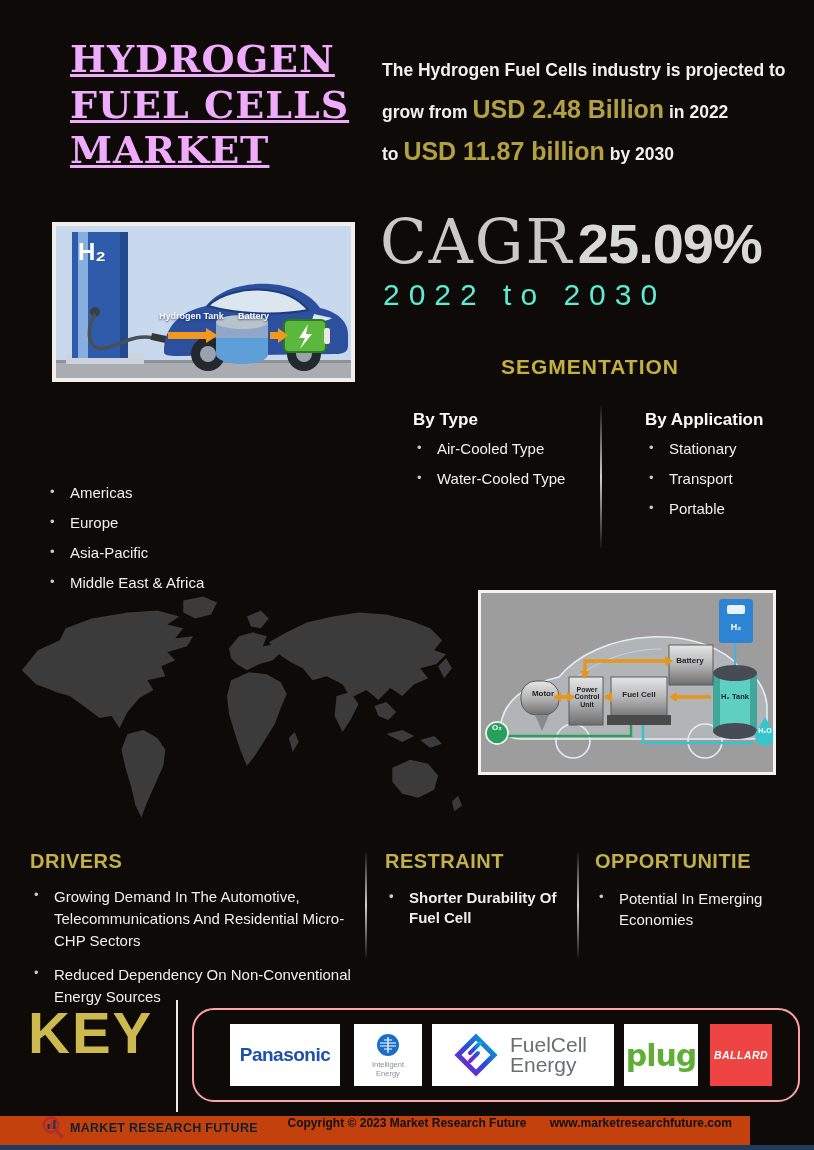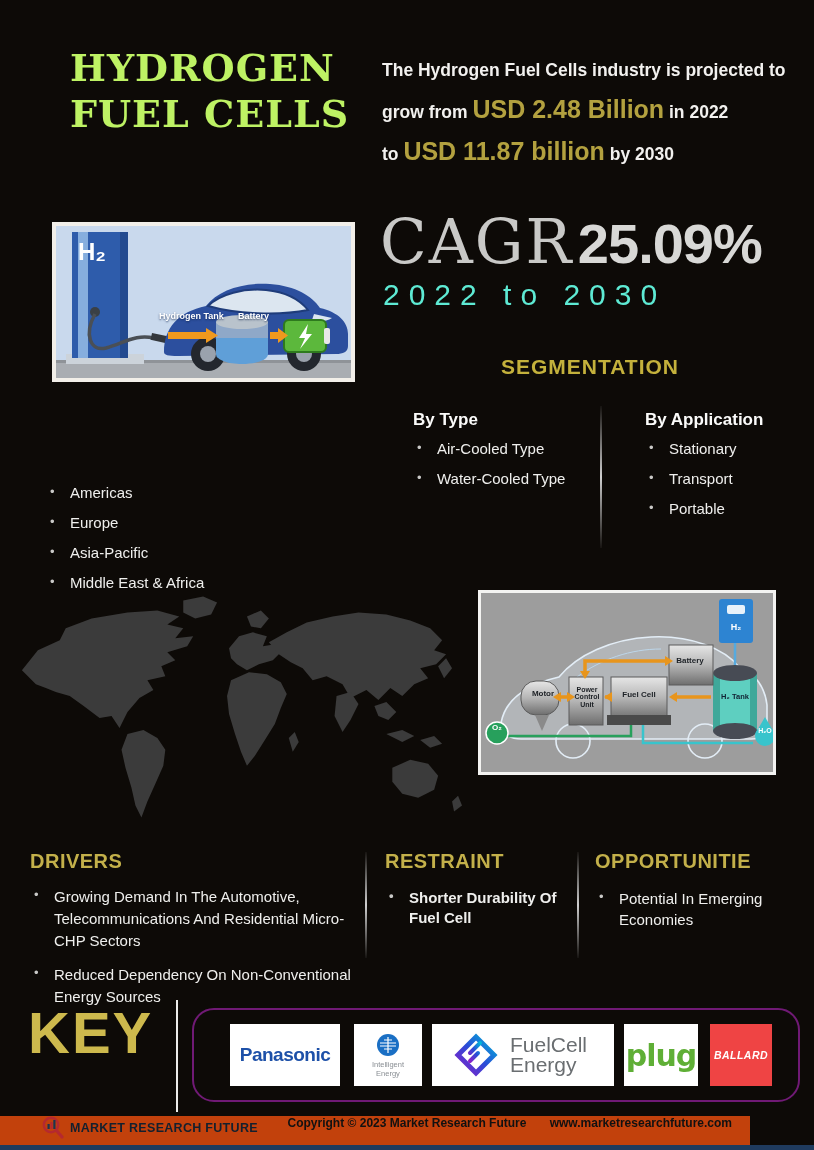--- a/index.html
+++ b/index.html
@@ -4,23 +4,23 @@
 <style>
   * { margin:0; padding:0; box-sizing:border-box; }
   html,body { background:#000; }
   body { font-family:"Liberation Sans", sans-serif; }
   .canvas {
     position:relative; width:814px; height:1150px; margin:0 auto;
     background:#0d0a07; overflow:hidden; color:#f5f4f2;
   }
   
   .main-title {
-    position:absolute; left:70px; top:45px;
+    position:absolute; left:70px; top:36px;
     font-family:"DejaVu Serif", serif; font-weight:bold;
-    font-size:38px; line-height:1.2; color:#bef264; letter-spacing:1px;
+    font-size:38px; line-height:1.2; color:#f0abfc; letter-spacing:1px;text-decoration:underline;
   }
   .projection { position:absolute; left:382px; top:62px; width:420px; }
   .pline { font-size:17.5px; font-weight:bold; color:#f2f1ef; line-height:1.0; margin-bottom:17px; }
   .pline .gold-big { font-size:25px; font-weight:bold; color:#b3a13f; }
   .pline2, .pline3 { display:flex; align-items:baseline; }
   .cagr-row { position:absolute; left:380px; top:206px; white-space:nowrap; }
   .cagr-word { font-family:"DejaVu Serif", serif; font-size:61px; color:#c9c9c7; letter-spacing:2px; }
   .cagr-val  { font-size:56px; font-weight:bold; color:#d8d8d6; letter-spacing:-1px; }
   .cagr-period { position:absolute; left:383px; top:278px; font-size:30px; color:#5eead4; letter-spacing:9px; }
   
@@ -78,21 +78,21 @@
   .opp-list { left:595px; top:888px; width:205px; }
   .opp-list li { font-size:13.5px; line-height:1.4; }
   .f-div1 { left:365px; top:852px; height:106px; }
   .f-div2 { left:577px; top:852px; height:106px; }
   
   .kp-title { position:absolute; left:28px; top:1004px; color:#cdb94d; font-weight:bold; }
   .kp-line1 { font-size:58px; letter-spacing:2px; line-height:1.0; }
   .kp-line2 { font-size:36px; letter-spacing:1px; line-height:1.3; }
   .kp-vline { position:absolute; left:176px; top:1000px; width:2px; height:112px; background:#ececea; }
   .kp-box { position:absolute; left:192px; top:1008px; width:608px; height:94px;
-    border:2px solid #701a75; border-radius:22px; }
+    border:2px solid #fca5a5; border-radius:22px; }
   .logo-card { position:absolute; top:14px; height:62px; background:#ffffff;
     display:flex; align-items:center; justify-content:center; overflow:hidden; }
   .card-panasonic { left:36px; width:110px; }
   .txt-panasonic { color:#1d50a8; font-weight:bold; font-size:19px; letter-spacing:-0.5px; }
   .card-intelligent { left:160px; width:68px; flex-direction:column; }
   .txt-intelligent { color:#8a8f94; font-size:7.5px; text-align:center; line-height:1.2; width:46px; margin-top:3px; }
   .card-fuelcell { left:238px; width:182px; gap:8px; }
   .txt-fuelcell { color:#6a6e71; font-size:21px; line-height:0.95; width:86px; font-family:"Liberation Sans", sans-serif; }
   .card-plug { left:430px; width:74px; }
   .txt-plug { color:#5faf36; font-weight:bold; font-size:30px; font-family:"DejaVu Sans", sans-serif; letter-spacing:-1px; }
@@ -109,20 +109,21 @@
   .bottom-bar { position:absolute; left:0; top:1145px; width:814px; height:5px; background:#1f3b5e; }
 </style>
 </head>
 <body>
 
 <div class="canvas">
 
   <div class="main-title">
     <div>HYDROGEN</div>
     <div>FUEL CELLS</div>
+    <div>MARKET</div>
   </div>
 
   <div class="projection">
     <div class="pline">The Hydrogen Fuel Cells industry is projected to</div>
     <div class="pline pline2">
       <span>grow from&nbsp;</span>
       <span class="gold-big">USD 2.48 Billion</span>
       <span>&nbsp;in 2022</span>
     </div>
     <div class="pline pline3">

